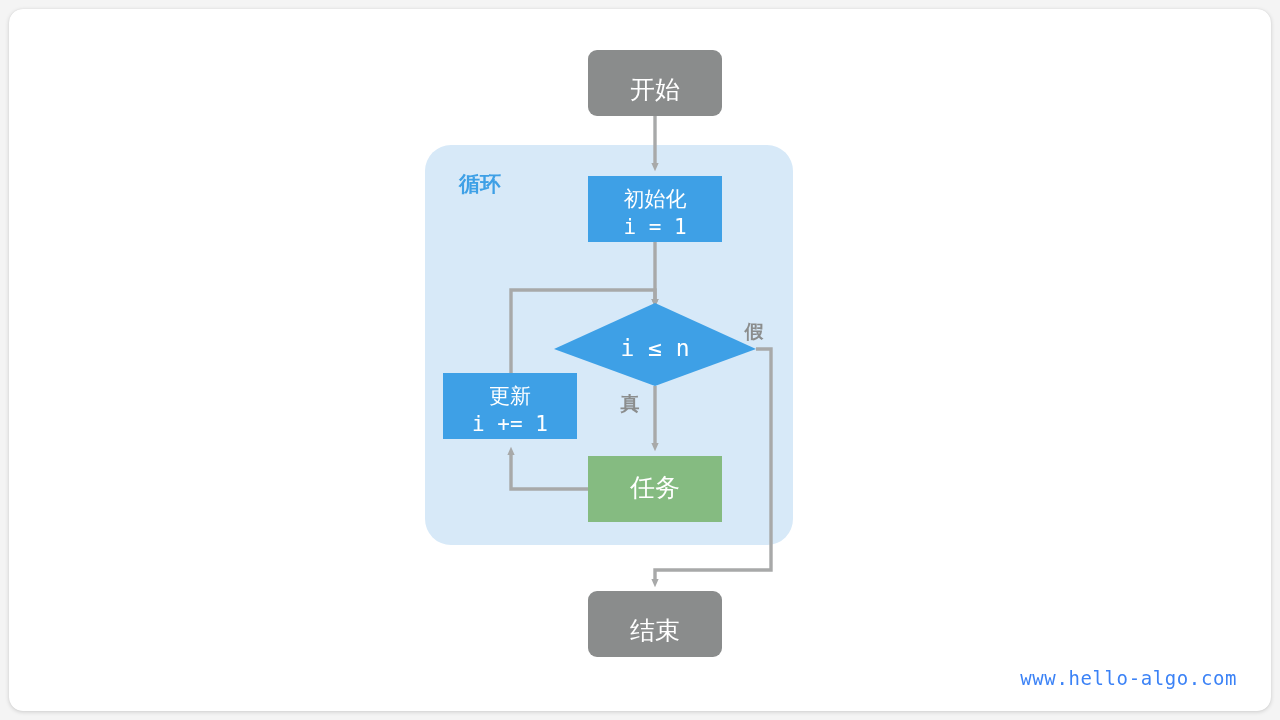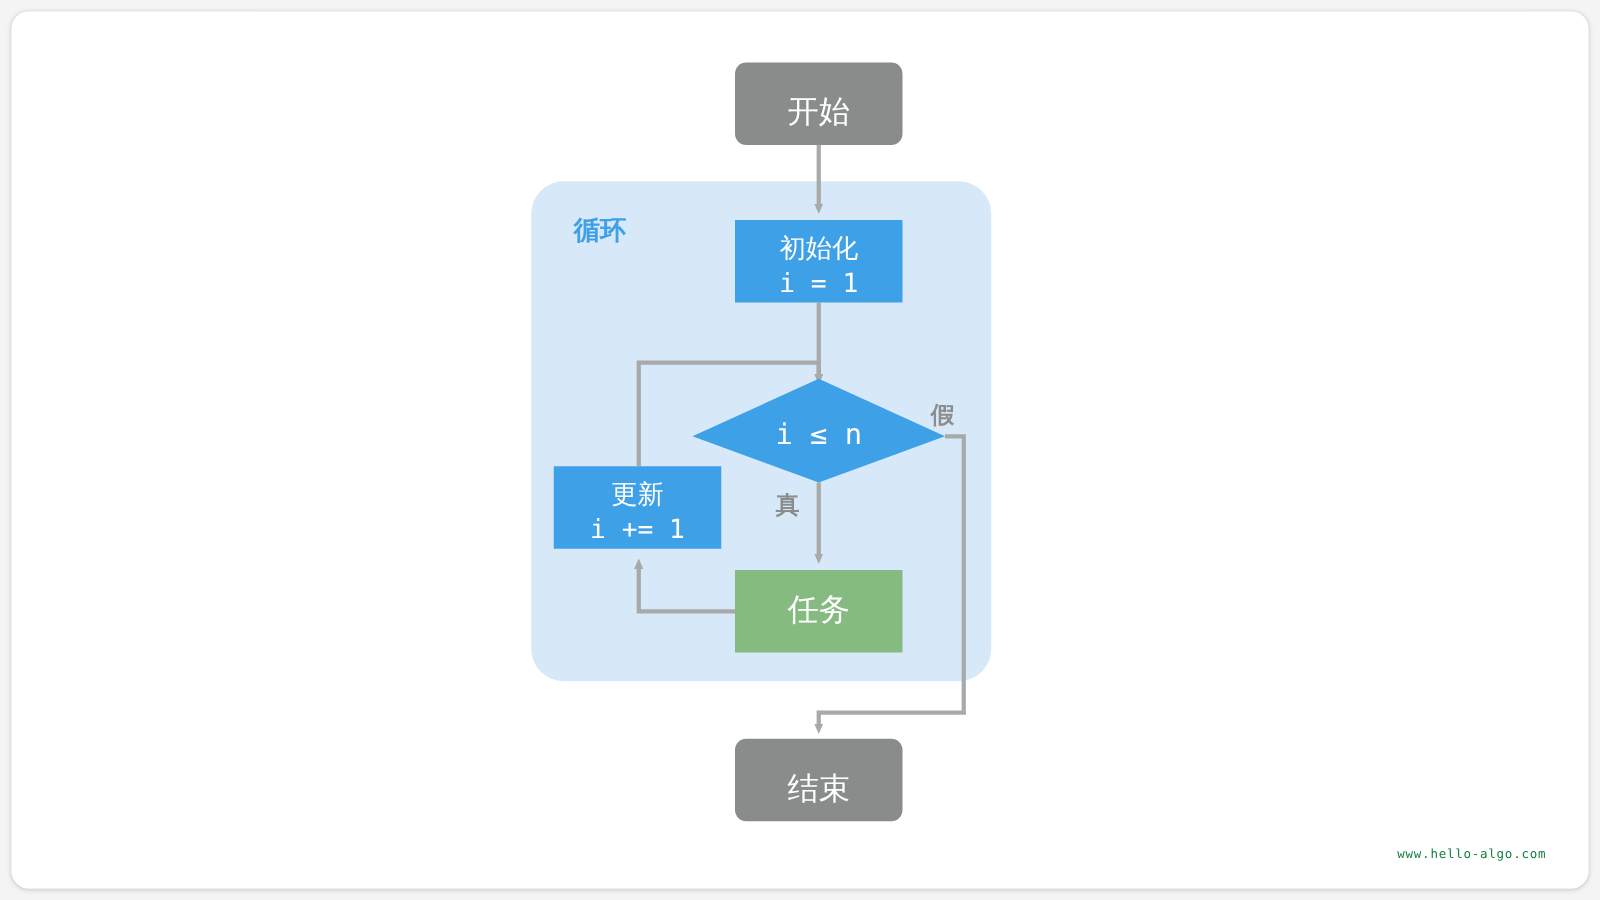--- a/index.html
+++ b/index.html
@@ -36,23 +36,23 @@
     font-family: "DejaVu Sans", "Liberation Sans", sans-serif;
   }
   .mono-label {
     font-family: "DejaVu Sans Mono", "Liberation Mono", monospace;
   }
   .watermark {
     position: absolute;
     right: 34px;
     bottom: 22px;
     font-family: "DejaVu Sans Mono", "Liberation Mono", monospace;
-    font-size: 10px;
+    font-size: 19px;
     letter-spacing: 0.6px;
-    color: #15803d;
+    color: #3b82f6;
     white-space: nowrap;
     user-select: none;
   }
 </style>
 </head>
 <body>
 
 <div id="page">
   <div id="card">
 

